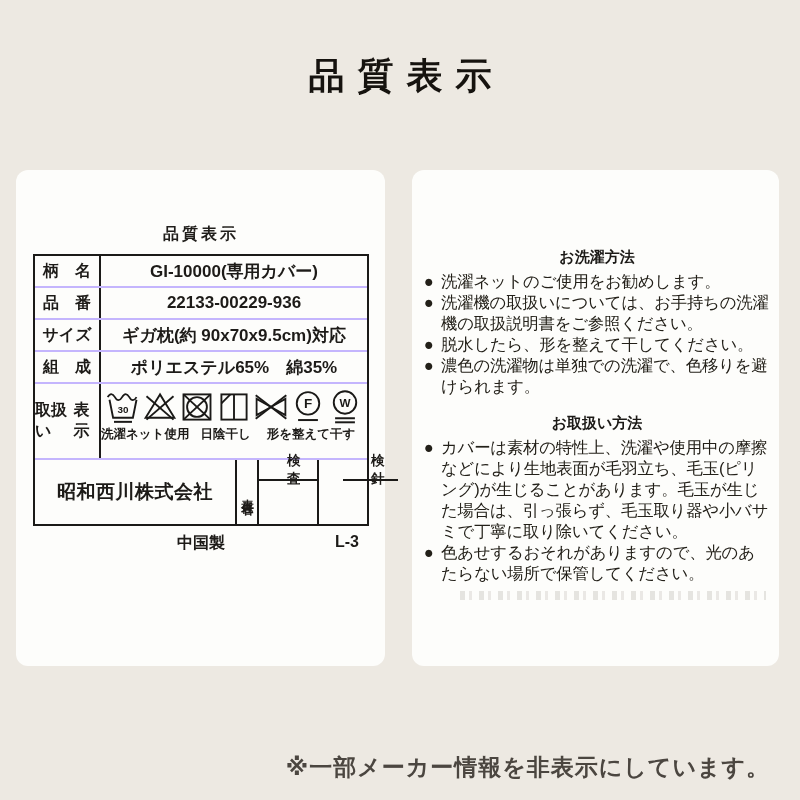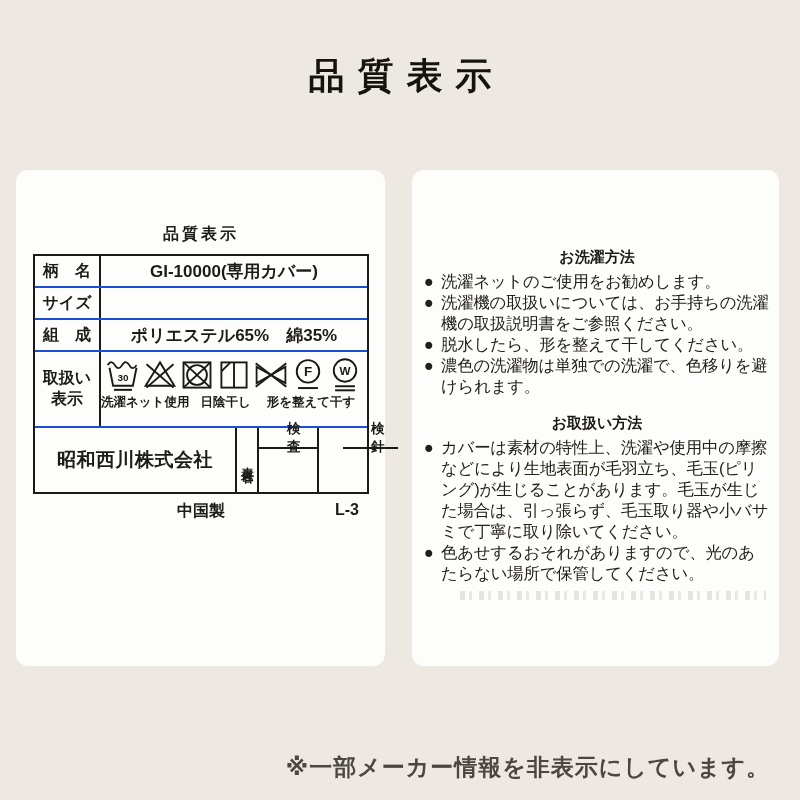--- a/index.html
+++ b/index.html
@@ -13,29 +13,29 @@
     font-size:36px;font-weight:700;letter-spacing:13px;text-indent:13px;color:#16130f;
   }
   .card{position:absolute;top:170px;height:496px;background:#fdfdfb;border-radius:12px;}
   .card-left{left:16px;width:369px;}
   .card-right{left:412px;width:367px;}
 
   
   .qtitle{margin-top:54px;margin-left:17px;width:336px;text-align:center;
     font-size:16px;font-weight:600;letter-spacing:3px;color:#201e1b;}
   .qtable{margin-top:9px;margin-left:17px;width:336px;border:2.5px solid #1b1a18;box-sizing:border-box;}
-  .qrow{display:flex;border-bottom:2px solid #1d4ed8;}
+  .qrow{display:flex;border-bottom:2px solid #c4b5fd;}
   .qrow:last-child{border-bottom:none;}
   .qrow.r{height:30px;}
   .qlabel{width:64px;flex:none;border-right:2px solid #1b1a18;display:flex;
     align-items:center;justify-content:center;font-size:16px;font-weight:600;}
   .qvalue{flex:1;display:flex;align-items:center;justify-content:center;
     font-size:17px;font-weight:600;letter-spacing:0;}
   .qrow.care{height:74px;}
-  .care-label{flex-direction:column;line-height:1.3;}
+  .care-label{line-height:1.3;}
   .care-value{flex-direction:column;justify-content:flex-start;padding-top:4px;}
   .symbols{display:flex;align-items:flex-start;gap:1px;}
   .sym{display:block;}
   .captions{display:flex;width:100%;font-size:12.5px;font-weight:600;margin-top:0;}
   .cap-1{margin-left:0;}
   .cap-2{margin-left:11px;}
   .cap-3{margin-left:16px;}
   .qrow.maker{height:64px;}
   .m-company{width:200px;flex:none;border-right:2px solid #1b1a18;display:flex;
     align-items:center;justify-content:center;font-size:19px;font-weight:600;letter-spacing:.5px;}
@@ -72,21 +72,26 @@
 
 <div class="card card-left">
   <div class="qtitle">品質表示</div>
 
   <div class="qtable">
     <div class="qrow r">
       <div class="qlabel">柄　名</div>
       <div class="qvalue">GI-10000(専用カバー)</div>
     </div>
     <div class="qrow r">
+      <div class="qlabel">品　番</div>
+      <div class="qvalue">22133-00229-936</div>
+    </div>
+    <div class="qrow r">
       <div class="qlabel">サイズ</div>
+      <div class="qvalue">ギガ枕(約 90x70x9.5cm)対応</div>
     </div>
     <div class="qrow r">
       <div class="qlabel">組　成</div>
       <div class="qvalue">ポリエステル65%　綿35%</div>
     </div>
 
     <div class="qrow care">
       <div class="qlabel care-label">
         <span>取扱い</span>
         <span>表示</span>

